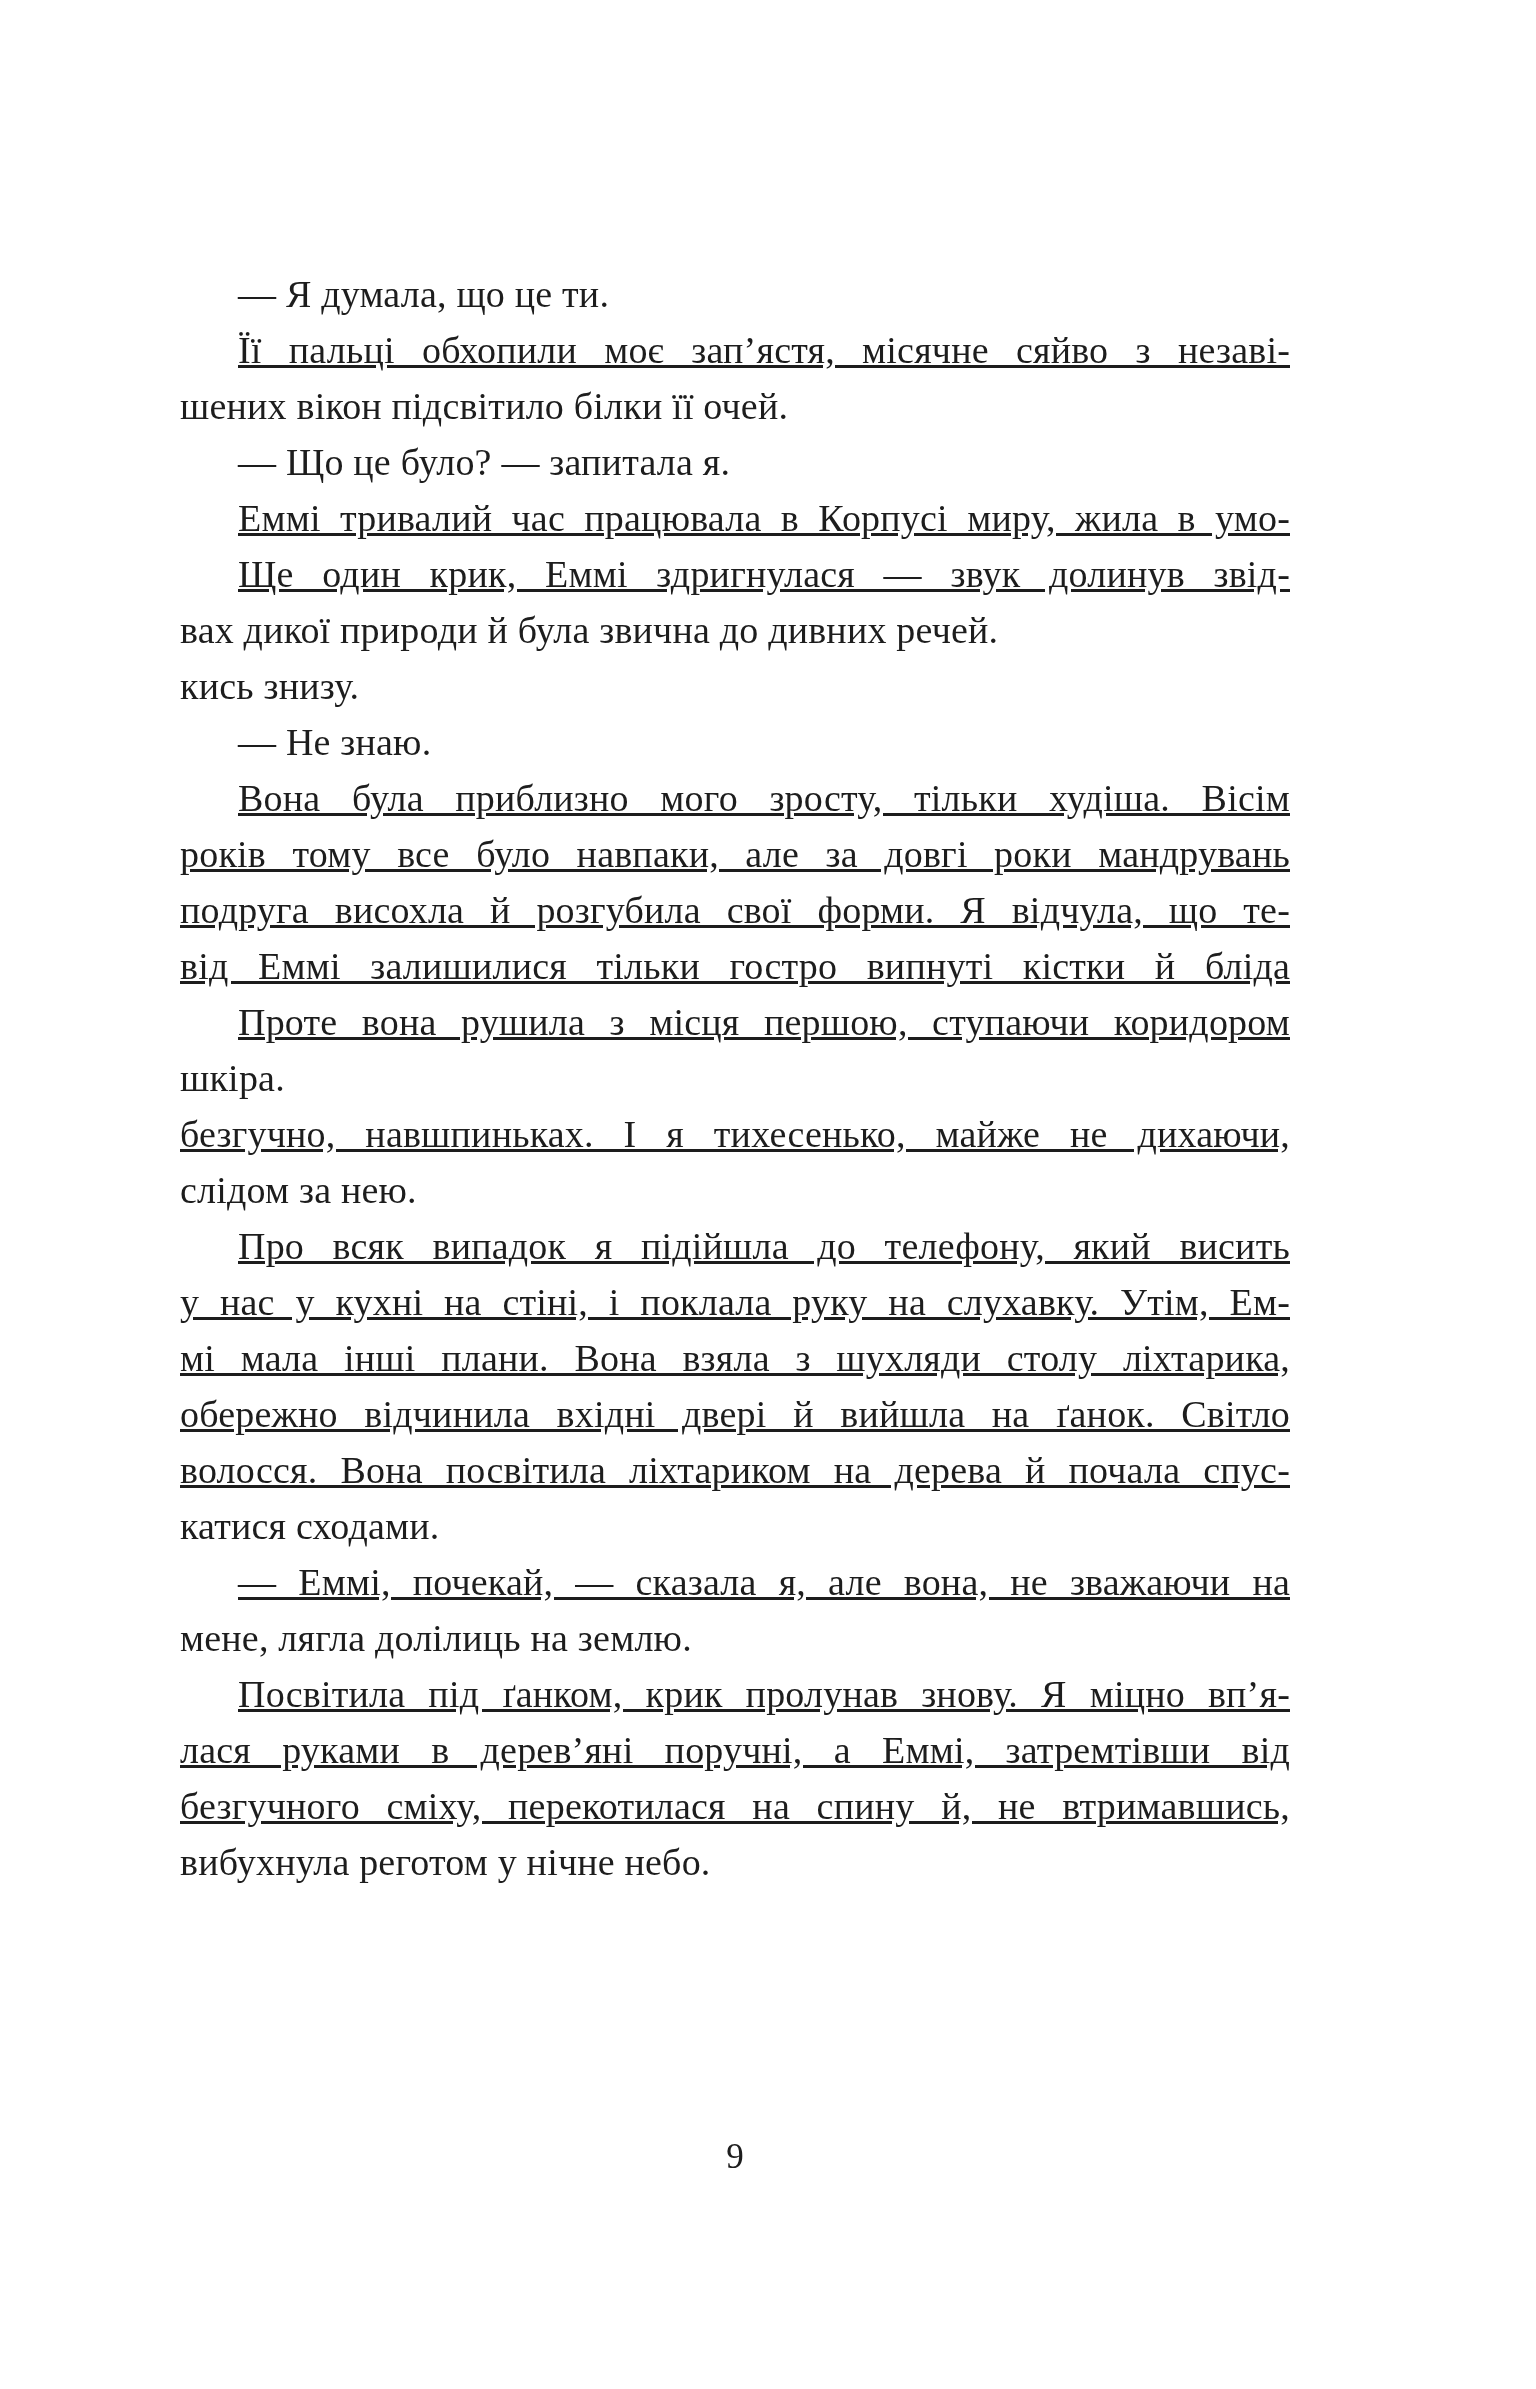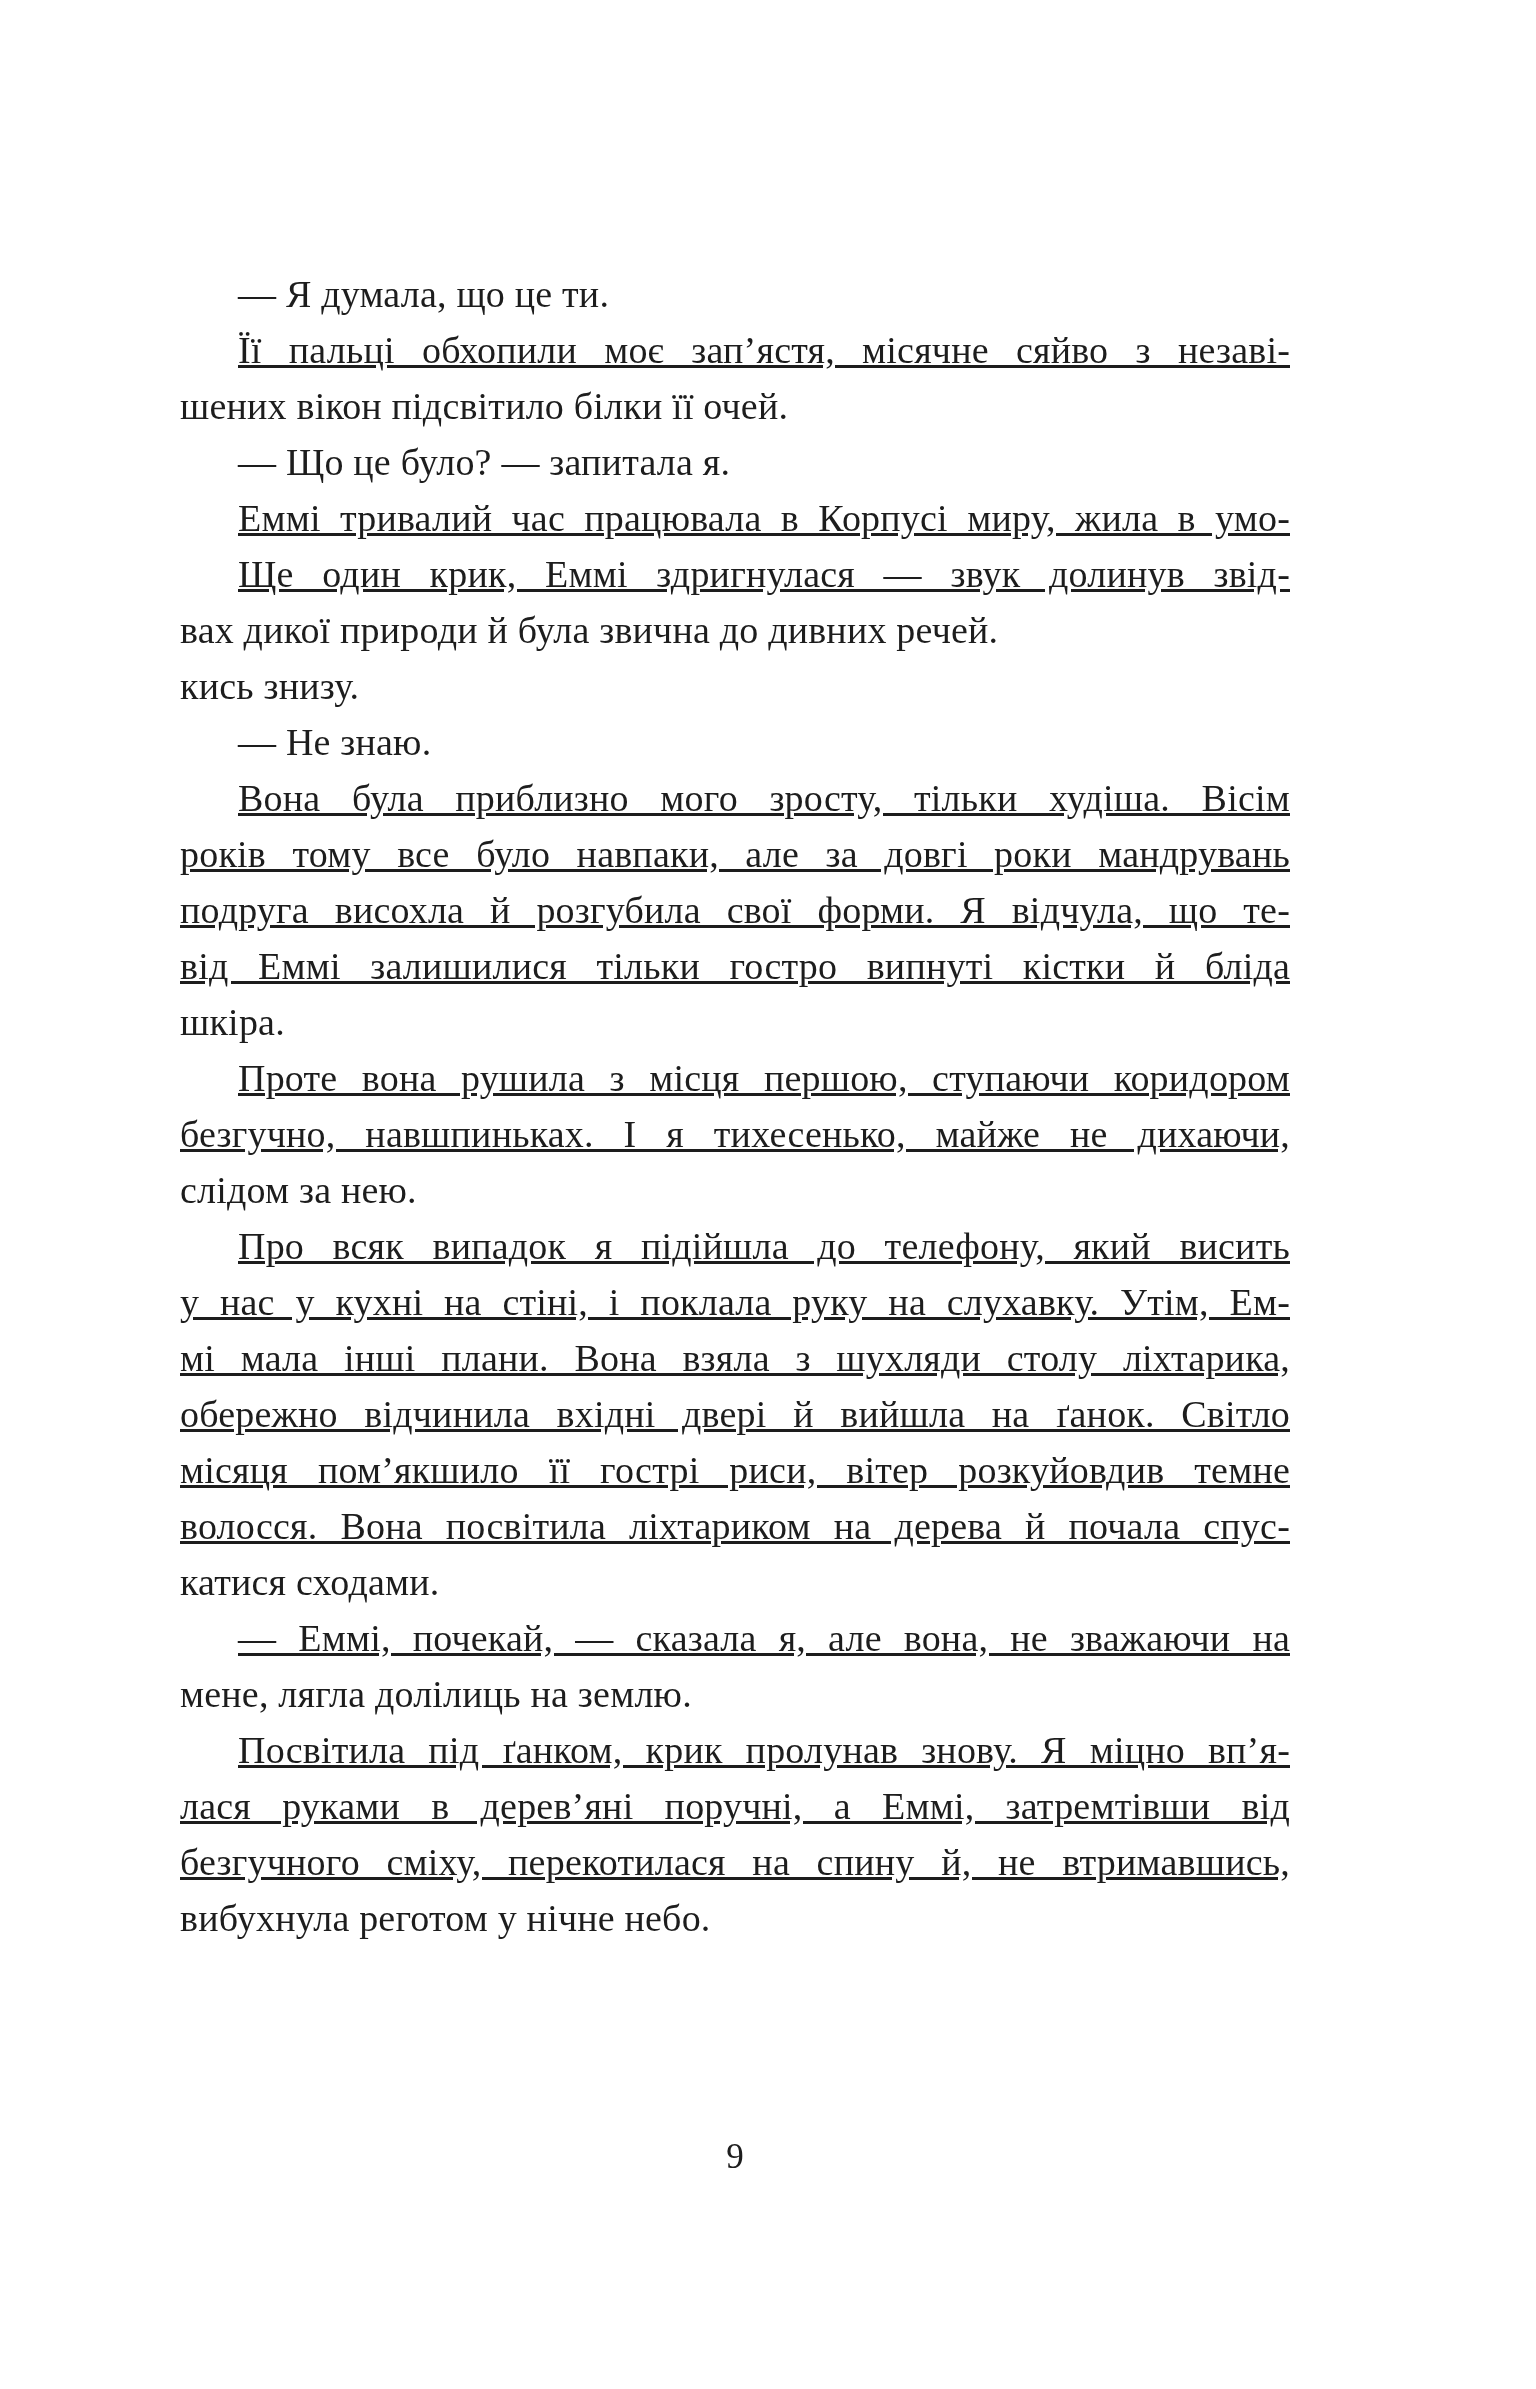--- a/index.html
+++ b/index.html
@@ -65,29 +65,28 @@
       <div class="line indent">— Що це було? — запитала я.</div>
       <div class="line indent just">Еммі тривалий час працювала в Корпусі миру, жила в умо-</div>
       <div class="line indent just">Ще один крик, Еммі здригнулася — звук долинув звід-</div>
       <div class="line">вах дикої природи й була звична до дивних речей.</div>
       <div class="line">кись знизу.</div>
       <div class="line indent">— Не знаю.</div>
       <div class="line indent just">Вона була приблизно мого зросту, тільки худіша. Вісім</div>
       <div class="line just">років тому все було навпаки, але за довгі роки мандрувань</div>
       <div class="line just">подруга висохла й розгубила свої форми. Я відчула, що те-</div>
       <div class="line just">від Еммі залишилися тільки гостро випнуті кістки й бліда</div>
+      <div class="line indent just">Проте вона рушила з місця першою, ступаючи коридором</div>
       <div class="line">шкіра.</div>
-      <div class="line indent just">Проте вона рушила з місця першою, ступаючи коридором</div>
       <div class="line just">безгучно, навшпиньках. І я тихесенько, майже не дихаючи,</div>
       <div class="line">слідом за нею.</div>
       <div class="line indent just">Про всяк випадок я підійшла до телефону, який висить</div>
       <div class="line just">у нас у кухні на стіні, і поклала руку на слухавку. Утім, Ем-</div>
       <div class="line just">мі мала інші плани. Вона взяла з шухляди столу ліхтарика,</div>
       <div class="line just">обережно відчинила вхідні двері й вийшла на ґанок. Світло</div>
-      <div class="line just">місяця пом’якшило її гострі риси, вітер розкуйовдив темне</div>
       <div class="line just">волосся. Вона посвітила ліхтариком на дерева й почала спус-</div>
       <div class="line">катися сходами.</div>
       <div class="line indent just">— Еммі, почекай, — сказала я, але вона, не зважаючи на</div>
       <div class="line">мене, лягла долілиць на землю.</div>
       <div class="line indent just">Посвітила під ґанком, крик пролунав знову. Я міцно вп’я-</div>
       <div class="line just">лася руками в дерев’яні поручні, а Еммі, затремтівши від</div>
       <div class="line just">безгучного сміху, перекотилася на спину й, не втримавшись,</div>
       <div class="line">вибухнула реготом у нічне небо.</div>
     </section>
   <footer class="page-footer">

